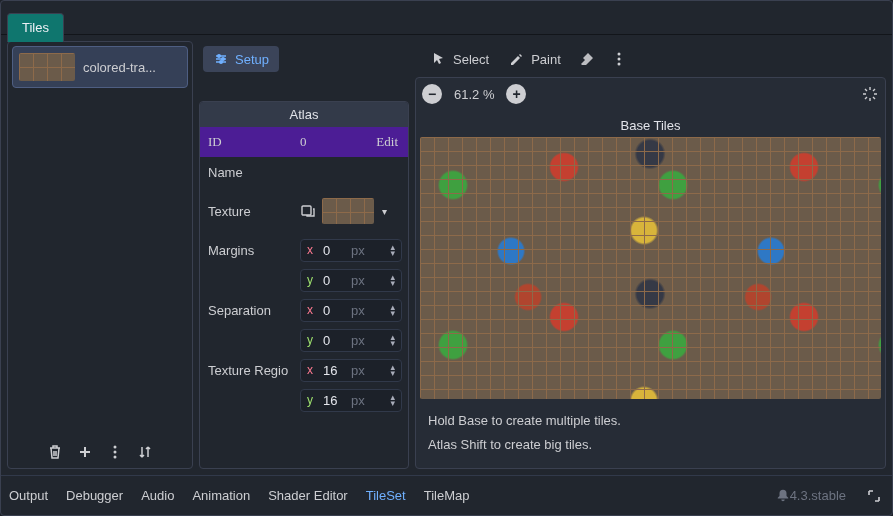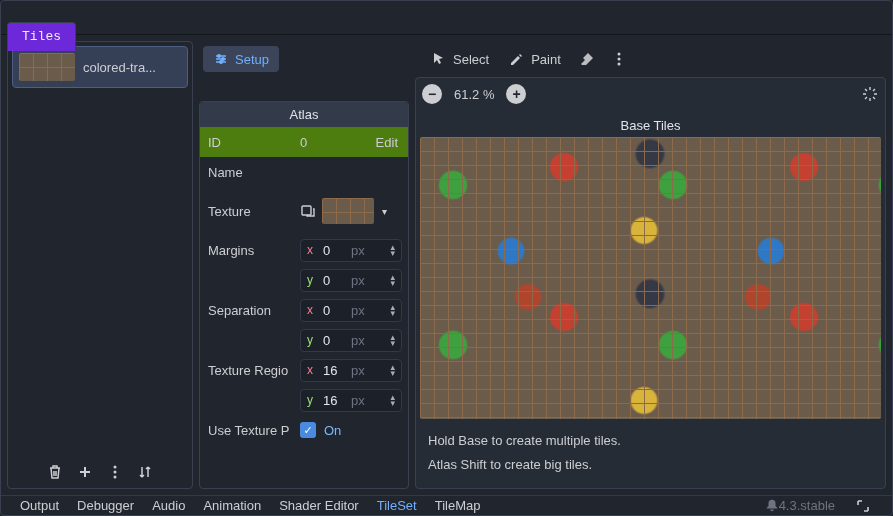--- a/index.html
+++ b/index.html
@@ -10,40 +10,40 @@
   color: #cdced2;
   width: 893px;
   height: 516px;
   overflow: hidden;
   display: flex;
   flex-direction: column;
 }
 .outer-frame { border: 1px solid #3a4050; border-radius: 4px; height: 100%; display: flex; flex-direction: column; background: #21262e; }
 .main-tabs { display: flex; height: 34px; border-bottom: 1px solid #12151a; padding: 0 6px; padding-top: 4px; }
 .main-tab { padding: 6px 14px 6px; cursor: pointer; color: #888b93; border-top-left-radius: 4px; border-top-right-radius: 4px; }
-.main-tab.active { color: #eef0f5; border: 1px solid #3a4050; border-bottom: none; background: #6d28d9; position: relative; top: 17px; font-family: Liberation Mono, monospace; }
+.main-tab.active { color: #eef0f5; border: 1px solid #3a4050; border-bottom: none; background: #0f766e; position: relative; top: 8px; }
 .workspace { flex: 1; display: flex; gap: 6px; padding: 6px; min-height: 0; }
 .left-panel { width: 186px; display: flex; flex-direction: column; border: 1px solid #3a4050; border-radius: 4px; background: #21262e; }
 .source-list { flex: 1; padding: 4px; overflow: auto; }
 .source-item { display: flex; align-items: center; gap: 8px; padding: 6px; border-radius: 4px; background: #354057; border: 1px solid #4e5e82; cursor: pointer; }
 .source-thumb { width: 56px; height: 28px; border-radius: 2px; }
 .source-label { white-space: nowrap; overflow: hidden; text-overflow: ellipsis; flex: 1; }
 .left-panel-footer { display: flex; gap: 10px; justify-content: center; padding: 6px; }
 .icon-btn { color: #cdced2; cursor: pointer; display: inline-flex; align-items: center; justify-content: center; width: 20px; height: 20px; }
 .mid-panel { width: 210px; display: flex; flex-direction: column; border-radius: 4px; gap: 24px; }
 .toolbar { display: flex; align-items: center; gap: 0; padding: 0 4px; height: 36px; }
 .tool-btn { display: inline-flex; align-items: center; gap: 6px; padding: 5px 10px; cursor: pointer; color: #cdced2; border-radius: 4px; }
 .tool-btn.active { background: #3b4459; color: #70b0ff; }
 .tool-btn svg { width: 16px; height: 16px; }
 .toolbar-icon { display: inline-flex; align-items: center; padding: 6px 8px; cursor: pointer; color: #cdced2; }
 .atlas-panel { flex: 1; border: 1px solid #3a4050; border-radius: 4px; display: flex; flex-direction: column; overflow: hidden; }
 .atlas-header { background: #333a49; text-align: center; padding: 5px 0; font-weight: 500; color: #e1e3e9; }
 .atlas-rows { flex: 1; overflow-y: auto; }
 .prop-row { display: flex; align-items: center; min-height: 30px; }
-.prop-row.header { background: #4d7c0f; }
+.prop-row.header { background: #4c1d95; font-family: Liberation Serif, serif; }
 .prop-label { width: 94px; padding: 7px 8px; color: #cdced2; white-space: nowrap; overflow: hidden; }
 .prop-field { flex: 1; display: flex; align-items: center; padding: 0 6px; }
 .field-chip { display: flex; align-items: center; gap: 6px; background: #1c2129; border: 1px solid #31394a; border-radius: 4px; padding: 3px 6px; min-width: 0; flex: 1; margin: 2px 0; }
 .axis { color: #ff7a91; width: 10px; font-size: 12px; }
 .axis.y { color: #9fe26f; }
 .num { width: 22px; color: #e4e6ec; }
 .unit { color: #6d7381; flex: 1; }
 .spinner { color: #a8acb9; display: flex; flex-direction: column; line-height: 6px; font-size: 9px; }
 .edit-link { color: #cdced2; margin-left: auto; padding: 0 4px; }
 .texture-field { display: flex; align-items: center; gap: 6px; flex: 1; }
@@ -55,21 +55,21 @@
 .right-panel { flex: 1; display: flex; flex-direction: column; border-radius: 4px; min-width: 0; }
 .right-toolbar { display: flex; align-items: center; height: 36px; padding: 0 6px; gap: 0; }
 .zoom-bar { display: flex; align-items: center; gap: 12px; padding: 6px; }
 .zoom-btn { width: 20px; height: 20px; border-radius: 10px; background: #cdced2; color: #21262e; display: inline-flex; align-items: center; justify-content: center; font-weight: bold; font-size: 14px; cursor: pointer; }
 .zoom-bar .spacer { flex: 1; }
 .center-icon { color: #cdced2; cursor: pointer; }
 .viewport { flex: 1; border: 1px solid #3a4050; border-radius: 4px; background: #262c36; display: flex; flex-direction: column; overflow: hidden; }
 .vp-title { text-align: center; padding: 8px 0 4px; color: #e1e3e9; }
 .vp-canvas { flex: 1; margin: 0 4px; border-radius: 2px; }
 .vp-hints { padding: 10px 12px; line-height: 1.9; color: #cdced2; }
-.bottom-bar { display: flex; align-items: center; height: 20px; padding: 0 19px; gap: 18px; border-top: 1px solid #31394a; }
+.bottom-bar { display: flex; align-items: center; height: 40px; padding: 0 8px; gap: 18px; border-top: 1px solid #31394a; }
 .bottom-tab { color: #cdced2; cursor: pointer; }
 .bottom-tab.active { color: #70b0ff; }
 .bottom-bar .spacer { flex: 1; }
 .version { color: #6d7381; display: flex; align-items: flex-start; gap: 0; }
 .tilegrid {
   background-color: #6b5b4a;
   background-image:
     linear-gradient(#8d6a4a 1px, transparent 1px),
     linear-gradient(90deg, #8d6a4a 1px, transparent 1px),
     radial-gradient(circle at 15% 30%, #3fa040 0 6%, transparent 7%),
@@ -229,27 +229,20 @@
           <div class="prop-row">
             <div class="prop-label"></div>
             <div class="prop-field">
                 <div class="field-chip">
                   <span class="axis y">y</span>
                   <span class="num">16</span>
                   <span class="unit">px</span>
                   <span class="spinner">▴<br>▾</span>
                 </div>
               </div>
-          </div>
-          <div class="prop-row">
-            <div class="prop-label">Use Texture P</div>
-            <div class="prop-field">
-              <span class="checkbox">✓</span>
-              <span class="on-label">On</span>
-            </div>
           </div>
         </div>
       </div>
     </div>
 
     <div class="right-panel">
       <div class="right-toolbar">
         <div class="tool-btn">
           <svg viewBox="0 0 16 16" fill="currentColor">
               <path d="M3 2l9 5-4 1 2 4-2 1-2-4-3 3z"></path>

